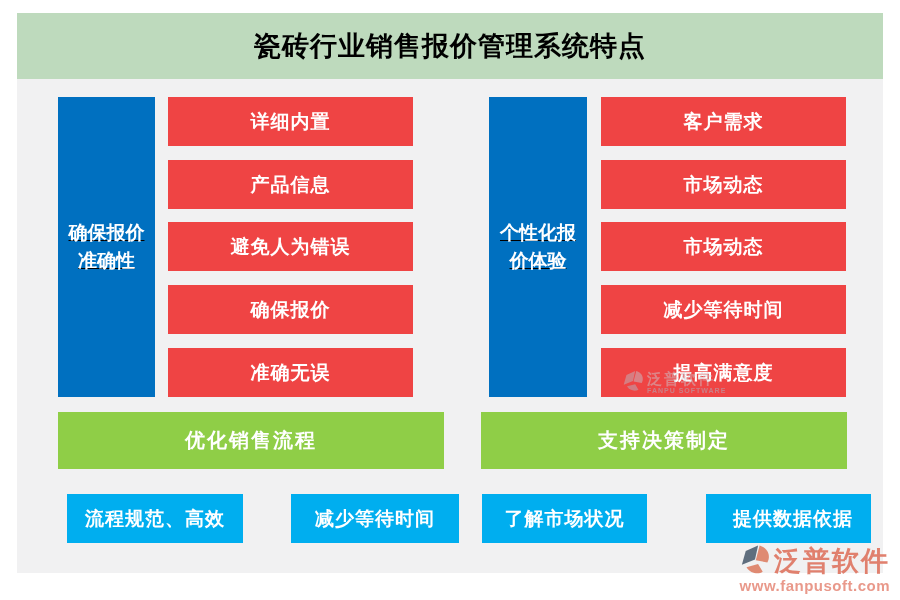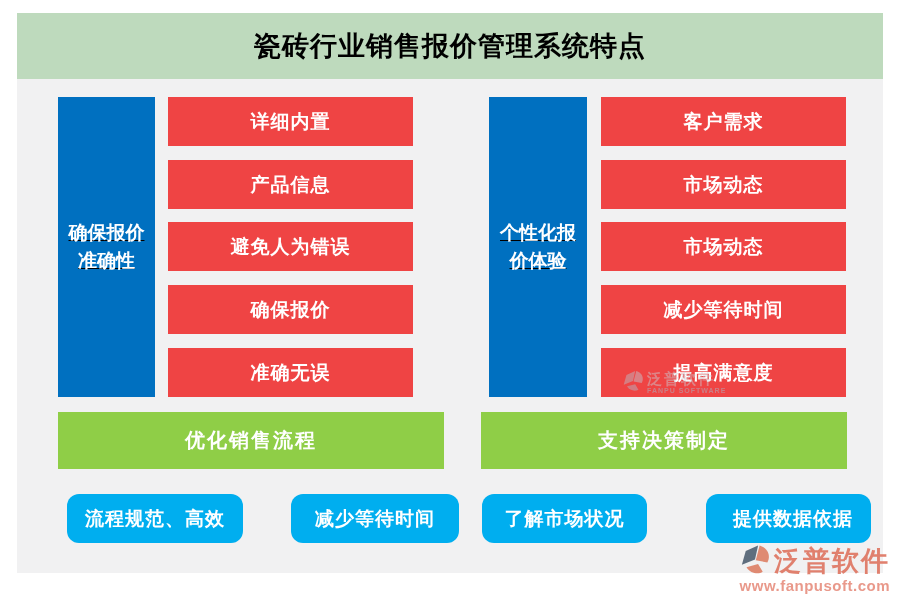--- a/index.html
+++ b/index.html
@@ -86,21 +86,21 @@
   .summary-bar.right { left: 481px; width: 366px; }
 
   .foot-btn {
     position: absolute;
     top: 494px; height: 49px;
     background: #00AEEF;
     color: #ffffff;
     font-size: 19px;
     font-weight: bold;
     letter-spacing: 1px;
-    display: flex; align-items: center; justify-content: center; border-radius: 12px;
+    display: flex; align-items: center; justify-content: center;
   }
   .foot-l0 { left: 67px;  width: 176px; }
   .foot-l1 { left: 267px; width: 168px; margin-left: 24px; }
   .foot-r0 { left: 482px; width: 165px; }
   .foot-r1 { left: 706px; width: 165px; padding-left: 9px; }
 
   .watermark {
     position: absolute;
     left: 622px; top: 370px;
     display: flex; align-items: flex-start;

